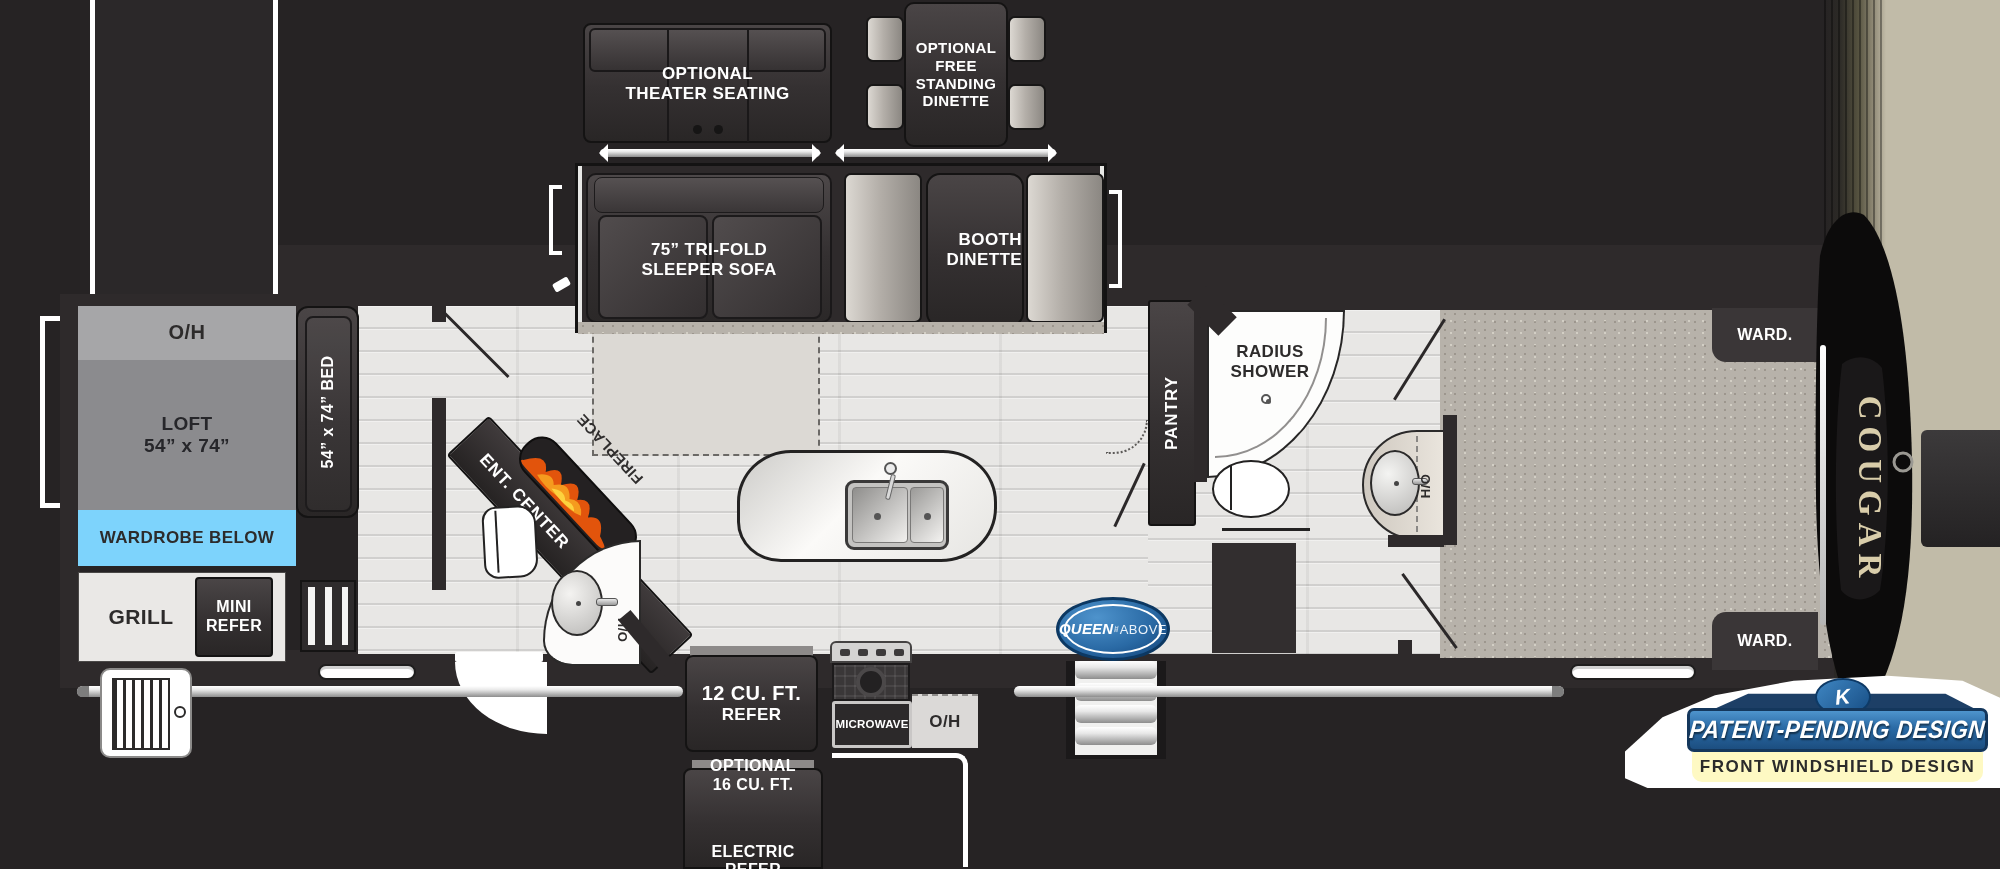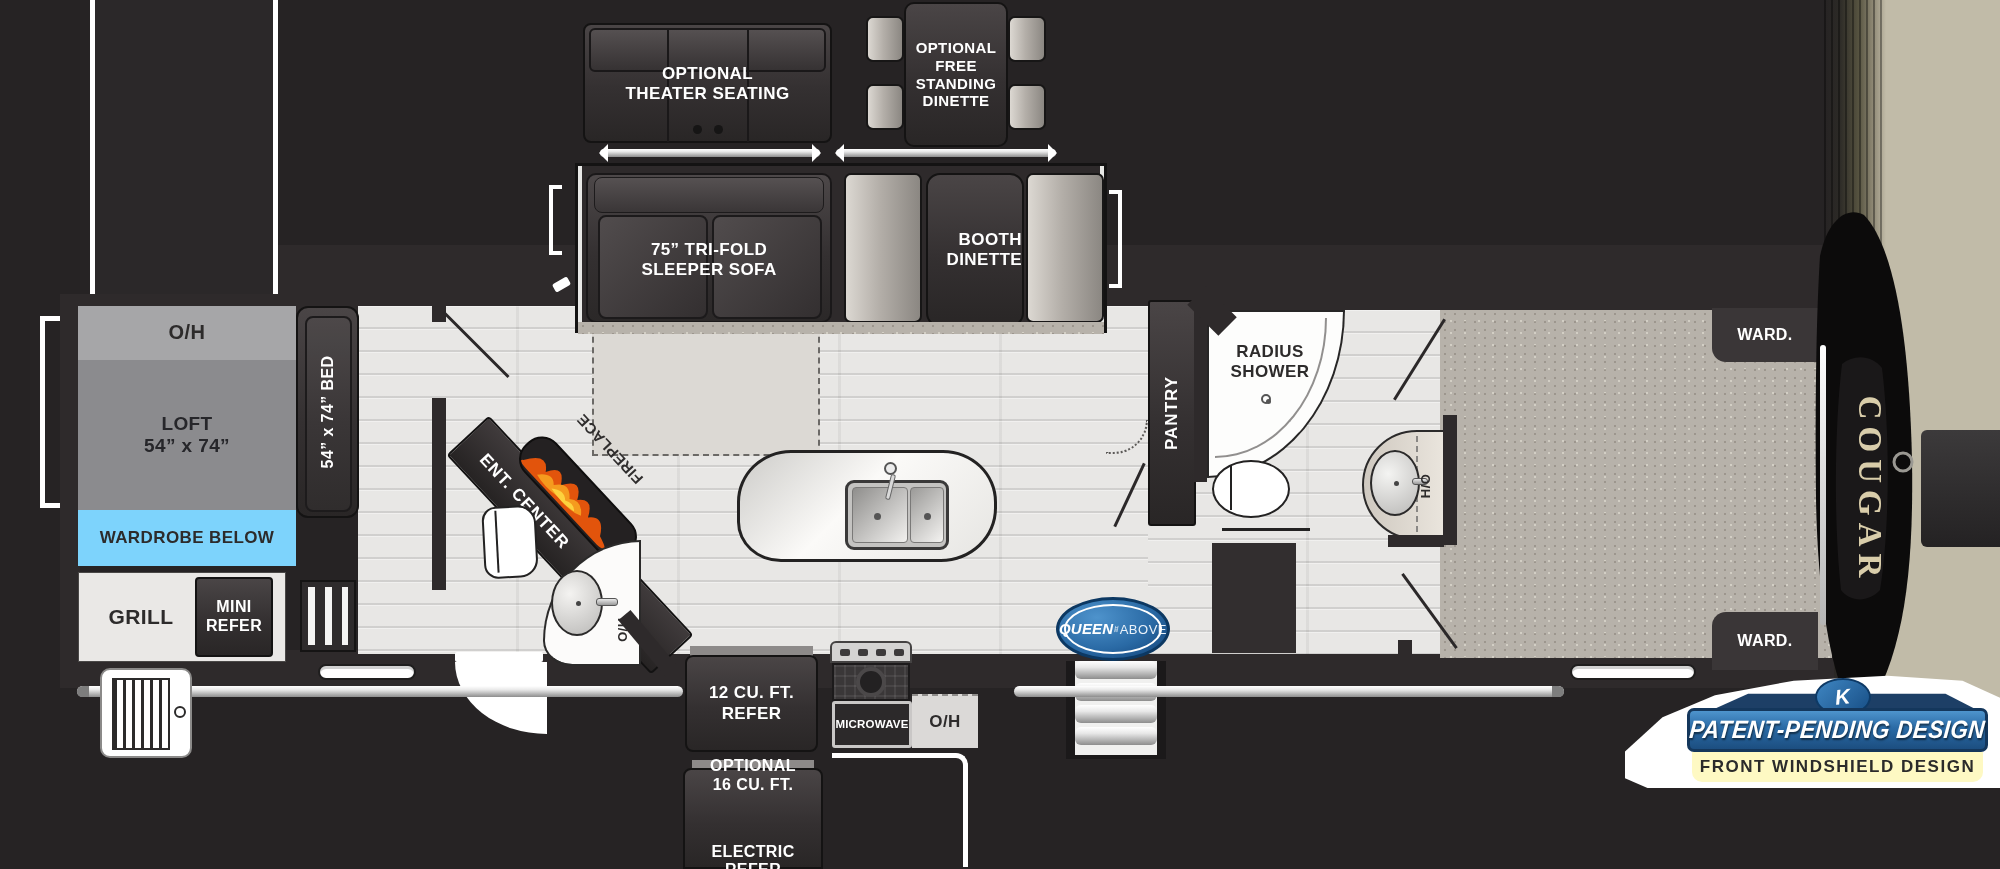--- a/index.html
+++ b/index.html
@@ -188,21 +188,21 @@
     <div class="abs" style="left:4px;top:4px;width:56px;height:56px;background:linear-gradient(135deg,#8f8e8c,#f2f1ef);border:1px solid #7a7978;border-radius:4px;"></div>
     <div class="abs" style="left:62px;top:4px;width:34px;height:56px;background:linear-gradient(135deg,#9b9a98,#f4f3f1);border:1px solid #7a7978;border-radius:4px;"></div>
     <div class="abs" style="left:26px;top:30px;width:7px;height:7px;border-radius:50%;background:#555;"></div>
     <div class="abs" style="left:76px;top:30px;width:7px;height:7px;border-radius:50%;background:#555;"></div>
   </div>
   <div class="abs" style="left:884px;top:462px;width:13px;height:13px;border-radius:50%;background:#ececec;border:2px solid #555;"></div>
   <div class="abs" style="left:888px;top:474px;width:5px;height:26px;background:#d9d9d9;border:1px solid #666;transform:rotate(14deg);border-radius:2px;"></div>
 
   <div class="abs" style="left:690px;top:646px;width:123px;height:10px;background:#8d8a89;"></div>
   <div class="abs dk flex" style="left:685px;top:655px;width:133px;height:97px;border-radius:8px;">
-    <span class="lblW" style="font-size:17px;">12 CU. FT.</span>
+    <span class="lblW" style="font-size:20px;">12 CU. FT.</span>
     <span class="lblW" style="font-size:17px;">REFER</span>
   </div>
   <div class="abs" style="left:830px;top:641px;width:82px;height:22px;background:#d4d3d2;border:2px solid #444242;border-radius:6px 6px 0 0;">
     <div class="abs" style="left:8px;top:6px;width:10px;height:7px;background:#3c3a3b;border-radius:2px;"></div>
     <div class="abs" style="left:26px;top:6px;width:10px;height:7px;background:#3c3a3b;border-radius:2px;"></div>
     <div class="abs" style="left:44px;top:6px;width:10px;height:7px;background:#3c3a3b;border-radius:2px;"></div>
     <div class="abs" style="left:62px;top:6px;width:10px;height:7px;background:#3c3a3b;border-radius:2px;"></div>
   </div>
   <div class="abs" style="left:832px;top:663px;width:78px;height:38px;background:#3a3738;border:2px solid #1c1a1b;
               background-image:repeating-linear-gradient(90deg, rgba(255,255,255,.07) 0 2px, transparent 2px 10px),

